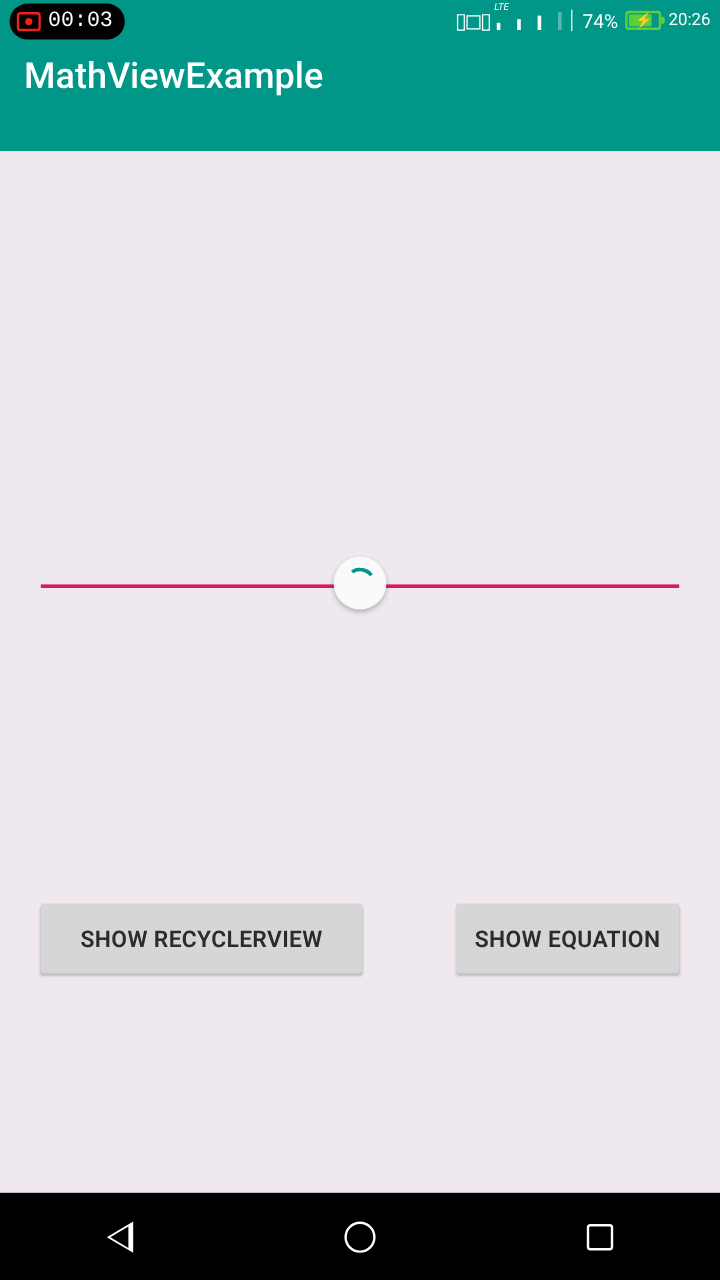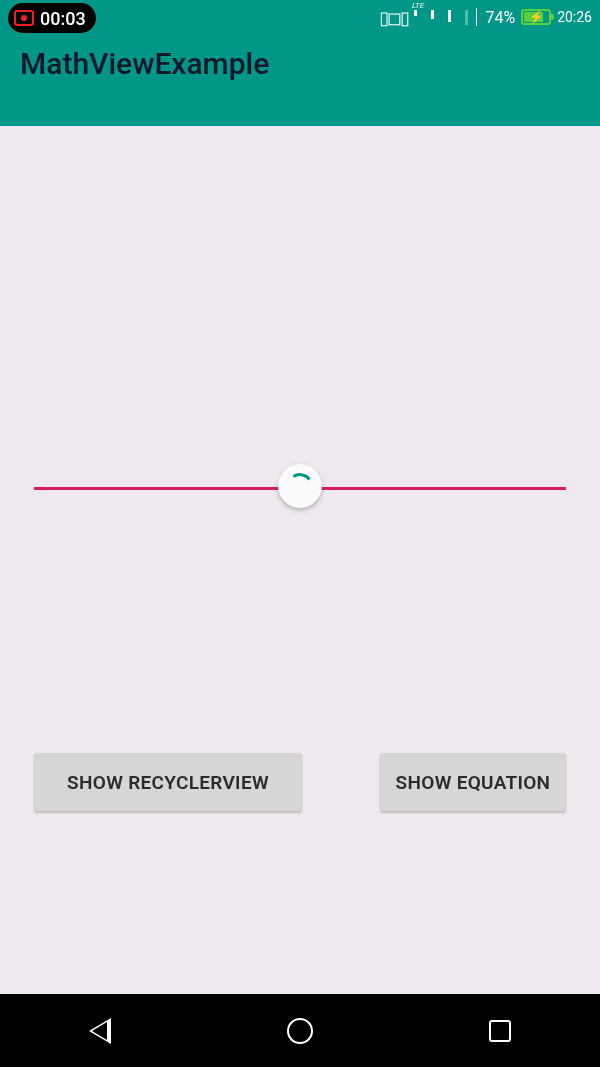--- a/index.html
+++ b/index.html
@@ -35,48 +35,48 @@
       border-radius:3px;
       position:relative;
       display:inline-block;
     }
     .rec-icon::after{
       content:'';
       position:absolute;
       width:6px;height:6px;background:#f02020;border-radius:50%;
       left:5px; top:3px;
     }
-    .rec-time { font-size:18px; font-weight:500; color:#fff;}
+    .rec-time { font-size:18px; font-weight:500; color:#fff;font-family:Liberation Mono, monospace;}
     .status-right {
       margin-left:auto; display:flex; align-items:center; gap:6px;
       font-size:16px;
     }
     .vib-icon { display:inline-block; letter-spacing:-2px; font-size:18px; }
-    .lte-sig { display:flex; gap:14px; position:relative;font-style:italic; }
+    .lte-sig { display:flex; align-items:flex-end; gap:14px; position:relative;font-style:italic; }
     .lte-label{ font-size:8px; position:absolute; top:-9px; left:-2px; color:#fff;}
     .sig-bar{ width:3px; background:#fff; }
     .sb1{height:6px;} .sb2{height:9px;} .sb3{height:12px;} .sb4{height:15px; background:#ffffff55;}
     .divider-bar{ width:1.5px; height:18px; background:#fff; margin:0 2px;}
     .batt {
       width:30px;height:16px;border:2px solid #5bcf3a;border-radius:3px;
       position:relative; display:inline-block;
     }
     .batt::after{content:'';position:absolute;right:-5px;top:3px;width:3px;height:6px;background:#5bcf3a;border-radius:0 2px 2px 0;}
     .batt .fill{position:absolute;left:1px;top:1px;bottom:1px;width:72%;background:#5bcf3a;}
     .batt .bolt{position:absolute; left:6px; top:-1px; font-size:12px; color:#000;}
     .clock { font-size:14px; }
 
     .app-bar {
       position:absolute; top:0; left:0; right:0;
       height:126px;
       background:#009688;
       padding: 46px 20px 0 20px;
     }
     .app-title {
-      color:#0f172a; font-size:30px; font-weight:500;
+      color:#ffffff; font-size:30px; font-weight:500;
     }
 
     .content {
       position:absolute;
       top:126px; bottom:73px; left:0; right:0;
       background:#efe9ef;
     }
 
     .spinner {
       position:absolute;

